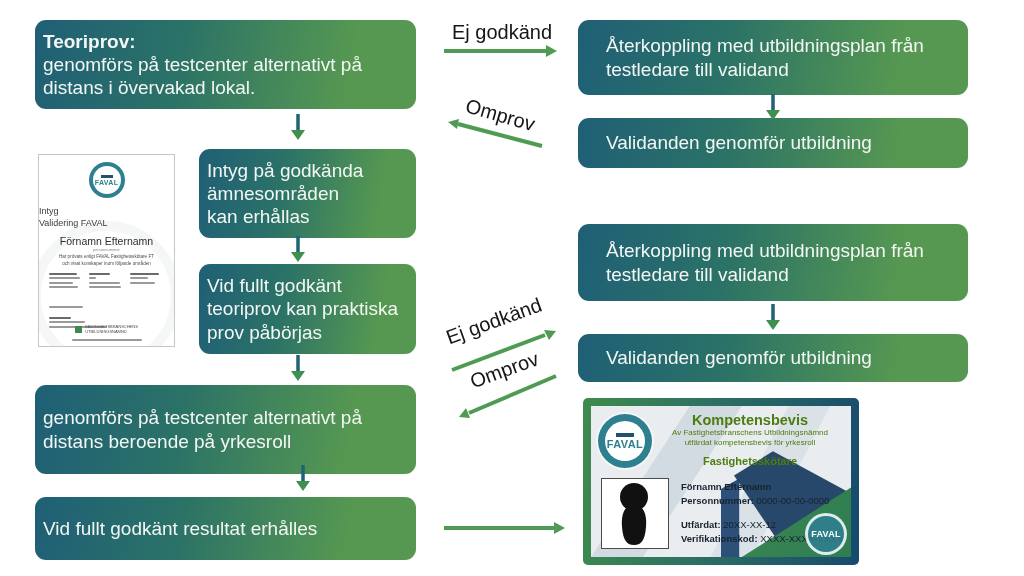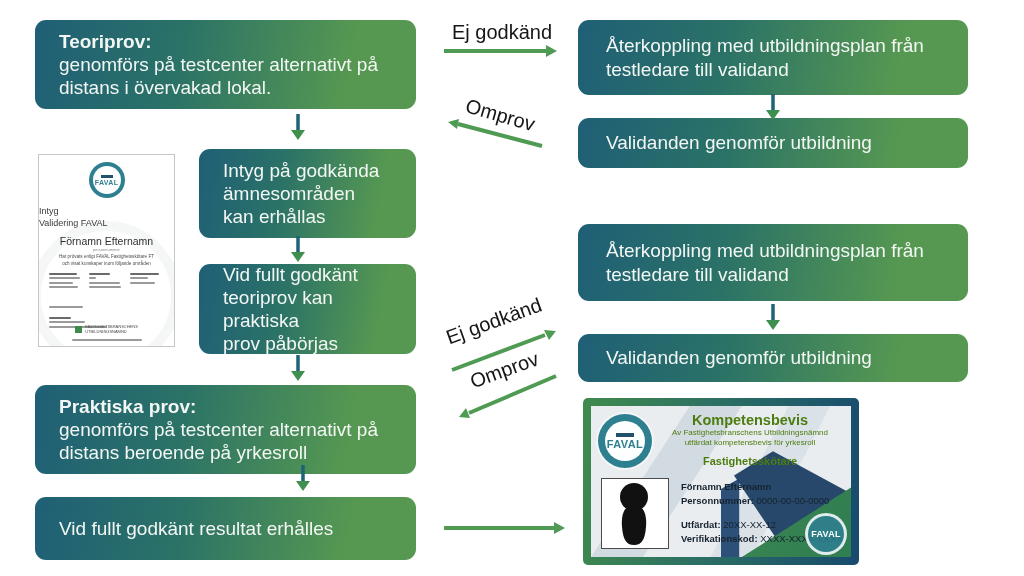--- a/index.html
+++ b/index.html
@@ -2,21 +2,21 @@
 <html style="--box_teal: #1f5f76; --box_green: #569851; --arrow_green: #4f9b53; --arrow_head: #3f8f4f; --arrow_teal: #1f6376; --card_frame_green: #3f8b4d; --card_frame_navy: #174a6e; --card_navy: #1d3f63; --card_bg: #e9edf0; --faval_teal: #2e7f90;"><head>
 <meta charset="utf-8">
 <style>
   html,body{margin:0;padding:0;background:#ffffff;}
   .canvas{position:relative;width:1024px;height:576px;background:#ffffff;overflow:hidden;
           font-family:"Liberation Sans",sans-serif;}
 
   
   .fbox{position:absolute;box-sizing:border-box;border-radius:11px;
         background:linear-gradient(100deg,var(--box_teal) 0%,#2b7267 38%,var(--box_green) 82%);
-        color:#f3f7f4;padding:10px 24px;display:flex;flex-direction:column;justify-content:center;
+        color:#f3f7f4;padding:10px 8px;display:flex;flex-direction:column;justify-content:center;
         font-size:19px;line-height:1.22;}
   .fbox span{display:block;white-space:pre-line;}
   .fbox .t{font-weight:bold;}
   .fbox .b2{font-weight:bold;}
 
   
   .lbl{position:absolute;font-size:20px;color:#161616;white-space:nowrap;}
   .rot{transform-origin:left center;}
 
   
@@ -103,21 +103,20 @@
 kan erhållas</span>
   </div>
 
   <div class="fbox" style="left:199px;top:264px;width:217px;height:90px;">
     <span>Vid fullt godkänt
 teoriprov kan praktiska
 prov påbörjas</span>
   </div>
 
   <div class="fbox" style="left:35px;top:385px;width:381px;height:89px;">
-    <span class="t">Praktiska prov:</span>
     <span>genomförs på testcenter alternativt på
 distans beroende på yrkesroll</span>
   </div>
 
   <div class="fbox" style="left:35px;top:497px;width:381px;height:63px;">
     <span>Vid fullt godkänt resultat erhålles</span>
   </div>
 
   <div class="fbox" style="left:578px;top:20px;width:390px;height:75px;padding-left:28px;">
     <span>Återkoppling med utbildningsplan från

